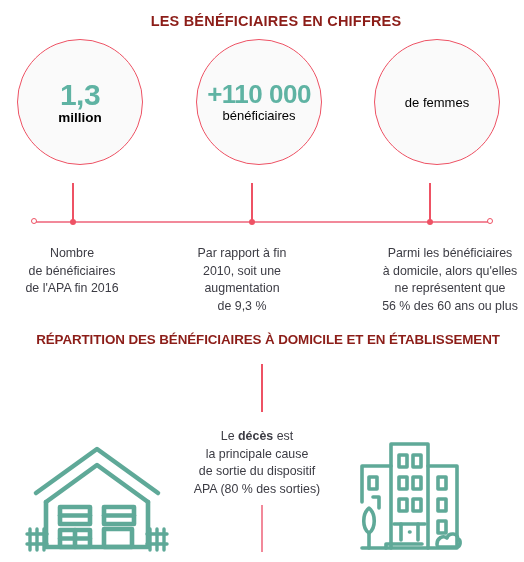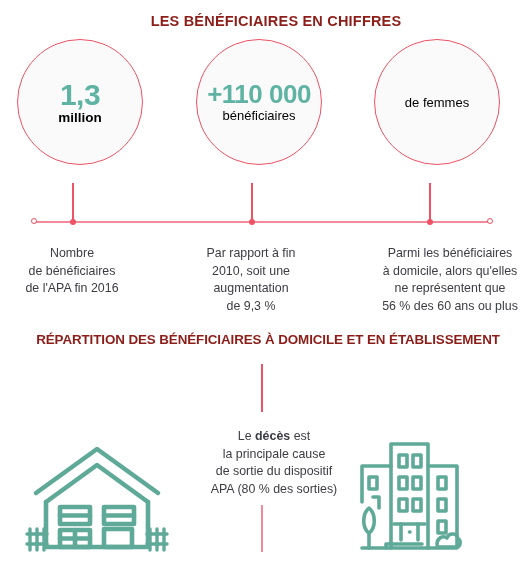--- a/index.html
+++ b/index.html
@@ -160,21 +160,21 @@
     top: 505px;
     width: 1.8px;
     height: 47px;
     background: #F2899A;
   }
 
   
   .center-note {
     position: absolute;
     top: 428px;
-    left: 186px;
+    left: 169px;
     width: 176px;
     text-align: center;
     color: #3C3C44;
     font-size: 12.4px;
     line-height: 1.43;
   }
   .center-note b { font-weight: bold; }
 
   
   .icon-house {
@@ -225,21 +225,21 @@
   <div class="axis-end right"></div>
   <div class="axis-dot" style="left:36px;"></div>
   <div class="axis-dot" style="left:215px;"></div>
   <div class="axis-dot" style="left:393px;"></div>
 </div>
 
 <div class="captions">
   <div class="caption" style="left:8px; width:128px; white-space:pre-line;">Nombre
 de bénéficiaires
 de l'APA fin 2016</div>
-  <div class="caption" style="left:187px; width:128px; white-space:pre-line;">Par rapport à fin
+  <div class="caption" style="left:178px; width:128px; white-space:pre-line;">Par rapport à fin
 2010, soit une
 augmentation
 de 9,3 %</div>
   <div class="caption" style="left:360px; width:180px; white-space:pre-line;">Parmi les bénéficiaires
 à domicile, alors qu'elles
 ne représentent que
 56 % des 60 ans ou plus</div>
 </div>
 
 <div style="position:absolute; top:332px; left:0; right:0;">

